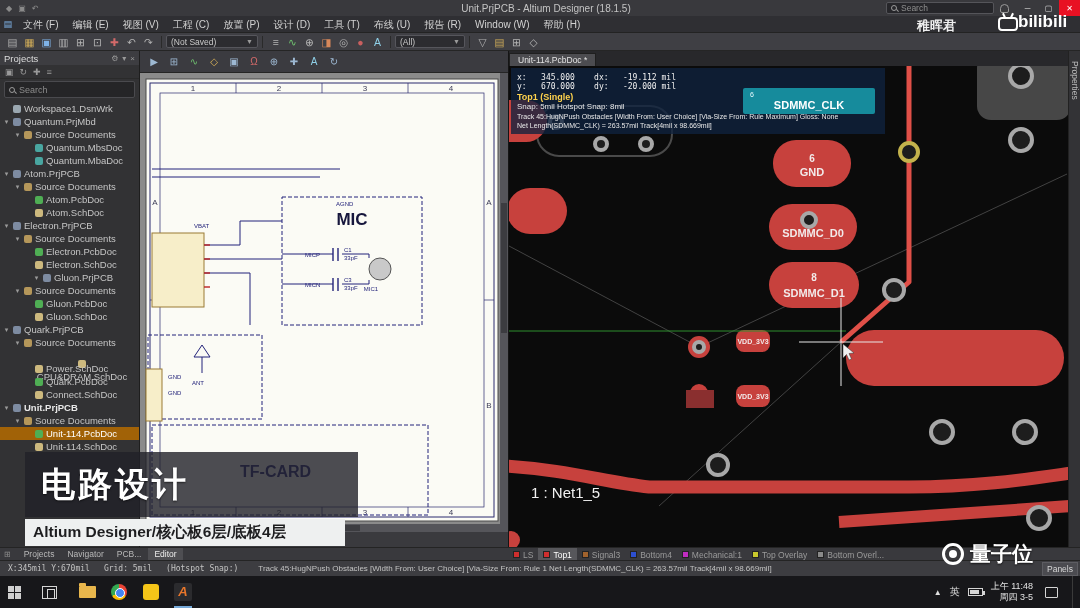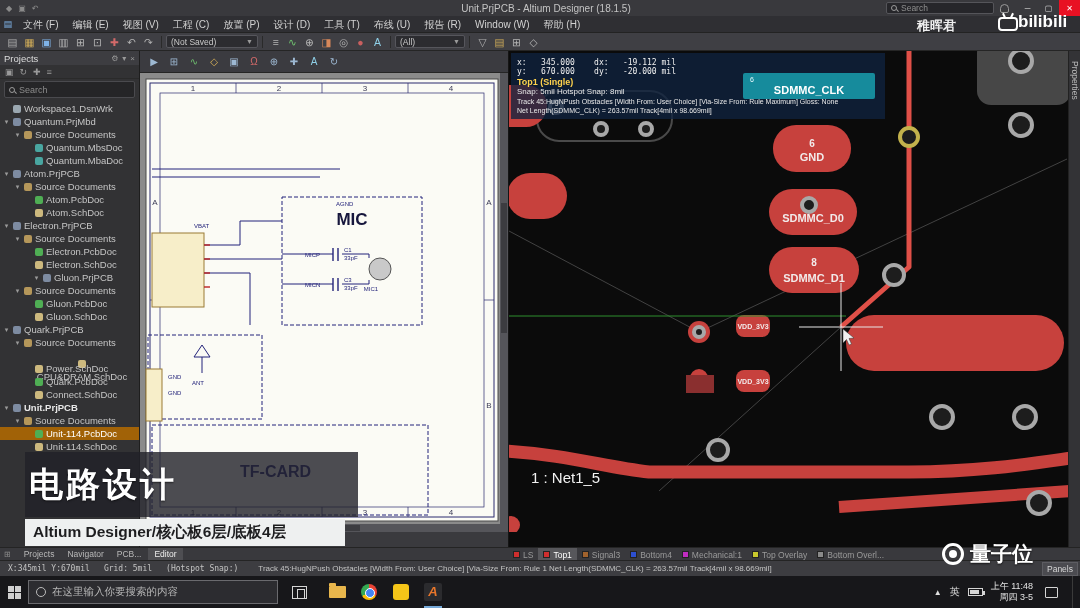--- a/index.html
+++ b/index.html
@@ -81,21 +81,21 @@
 .tapp .underline{position:absolute;bottom:0;left:3px;right:3px;height:2px;background:#76a9d8}
 .tray{margin-left:auto;display:flex;align-items:center;gap:8px;padding-right:4px;color:#e0e0e0;font-size:10px}
 .battery{width:15px;height:8px;border:1px solid #d5d5d5;position:relative}
 .battery::after{content:"";position:absolute;right:-3px;top:2px;width:2px;height:4px;background:#d5d5d5}
 .battery i{position:absolute;left:1px;top:1px;bottom:1px;width:9px;background:#d5d5d5;display:block}
 .clock{text-align:right;font-size:9px;line-height:11px;color:#e4e4e4}
 .notif{width:13px;height:11px;border:1px solid #d5d5d5;border-radius:1px;margin-left:4px}
 .showdesk{width:4px;height:32px;border-left:1px solid #3a3a3a;margin-left:6px}
 
 .caption{position:absolute;left:25px;top:452px;width:333px;height:65px;background:rgba(33,33,40,.8);z-index:40;display:flex;align-items:center}
-.caption .t{color:#fff;font-size:34px;font-weight:bold;letter-spacing:3px;padding-left:4px;text-shadow:0 1px 2px rgba(0,0,0,.6)}
+.caption .t{color:#fff;font-size:34px;font-weight:bold;letter-spacing:3px;padding-left:16px;text-shadow:0 1px 2px rgba(0,0,0,.6)}
 .caption2{position:absolute;left:25px;top:519px;width:320px;height:27px;background:#eef0f0;z-index:40;display:flex;align-items:center}
 .caption2 .s{color:#1d1d1f;font-size:15.5px;font-weight:bold;padding-left:8px}
 .wm-name{position:absolute;left:917px;top:17px;color:rgba(255,255,255,.92);font-size:13px;font-weight:bold;z-index:60}
 .wm-bili{position:absolute;left:998px;top:12px;z-index:60;display:flex;align-items:center;gap:0;color:#fff;font-weight:bold;font-size:17px}
 .tvicon{width:20px;height:14px;border:2px solid #fff;border-radius:4px;position:relative;margin-top:4px}
 .tvicon::before,.tvicon::after{content:"";position:absolute;top:-6px;width:2px;height:5px;background:#fff}
 .tvicon::before{left:3px;transform:rotate(-25deg)}
 .tvicon::after{right:3px;transform:rotate(25deg)}
 .wm-qbit{position:absolute;left:942px;top:540px;z-index:50;display:flex;align-items:center;gap:6px;color:#fff;font-weight:bold;font-size:21px;text-shadow:0 1px 2px rgba(0,0,0,.7)}
 .qlogo{width:22px;height:22px;border:3px solid #fff;border-radius:50%;position:relative}
@@ -440,20 +440,23 @@
     </g>
 
     <rect x="360" y="0" width="8" height="459" fill="#55555a"></rect>
     <rect x="361" y="130" width="6" height="130" fill="#3c3c40"></rect>
     <rect x="0" y="451" width="360" height="8" fill="#55555a"></rect>
     <rect x="70" y="452" width="150" height="6" fill="#3c3c40"></rect>
   </svg>
 </div>
 
 <div class="pcb">
+  <div class="doctabs">
+    <span class="doctab">Unit-114.PcbDoc *</span>
+  </div>
   <svg width="560" height="481" viewBox="0 0 560 481">
     <rect x="0" y="0" width="560" height="481" fill="#0b0b0b"></rect>
 
     <rect x="468" y="-12" width="94" height="66" rx="14" fill="#474747"></rect>
     <rect x="28" y="40" width="135" height="50" rx="22" fill="none" stroke="#4a4a4a" stroke-width="2"></rect>
 
     <g stroke="#7a7a7a" stroke-width="0.5">
       <line x1="190" y1="281" x2="558" y2="108"></line>
       <line x1="190" y1="281" x2="0" y2="180"></line>
       <line x1="332" y1="276" x2="150" y2="440"></line>
@@ -608,24 +611,20 @@
 
 <div class="taskbar">
   <div class="startbtn">
     <span class="winlogo">
         <i></i>
         <i></i>
         <i></i>
         <i></i>
       </span>
   </div>
-  <div class="tb2-search">
-    <span class="ring"></span>
-    <span>在这里输入你要搜索的内容</span>
-  </div>
   <span class="taskview"></span>
   <span class="tapp">
       <span class="folder"></span>
     </span>
   <span class="tapp">
       <span class="chrome"></span>
     </span>
   <span class="tapp">
       <span class="ysq"></span>
     </span>

